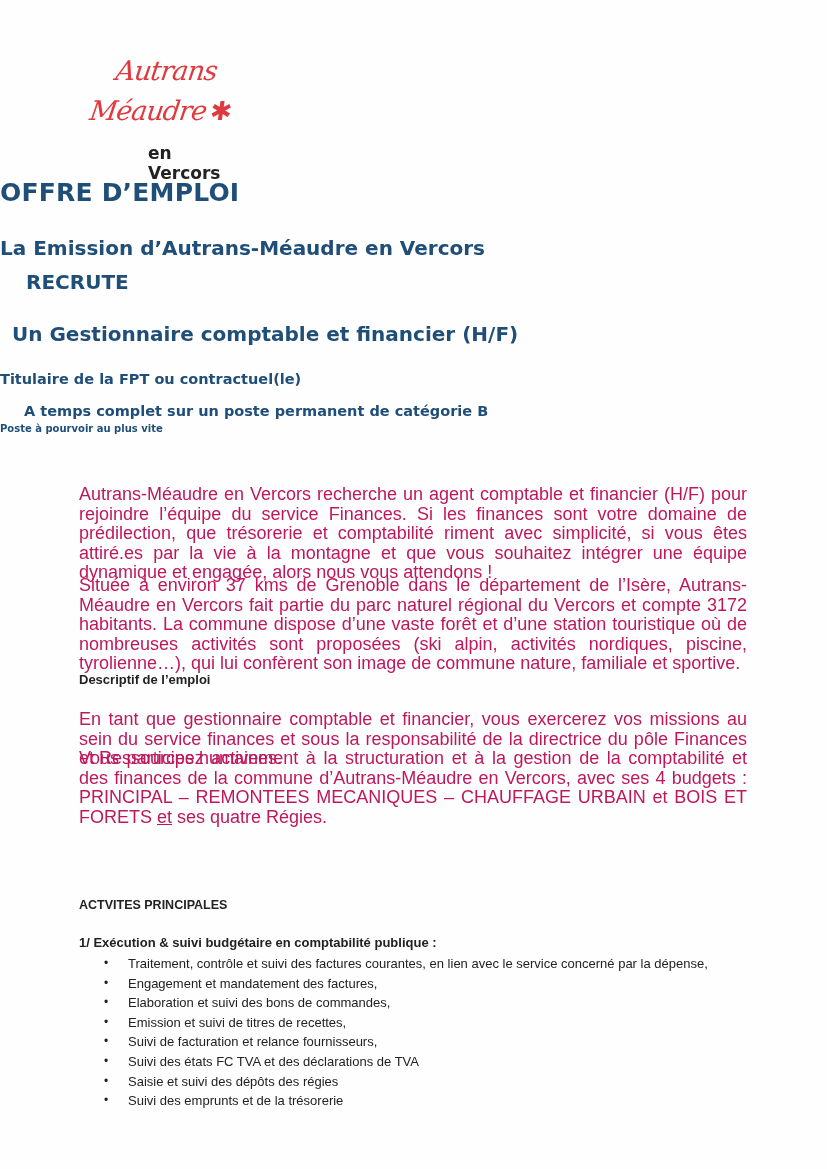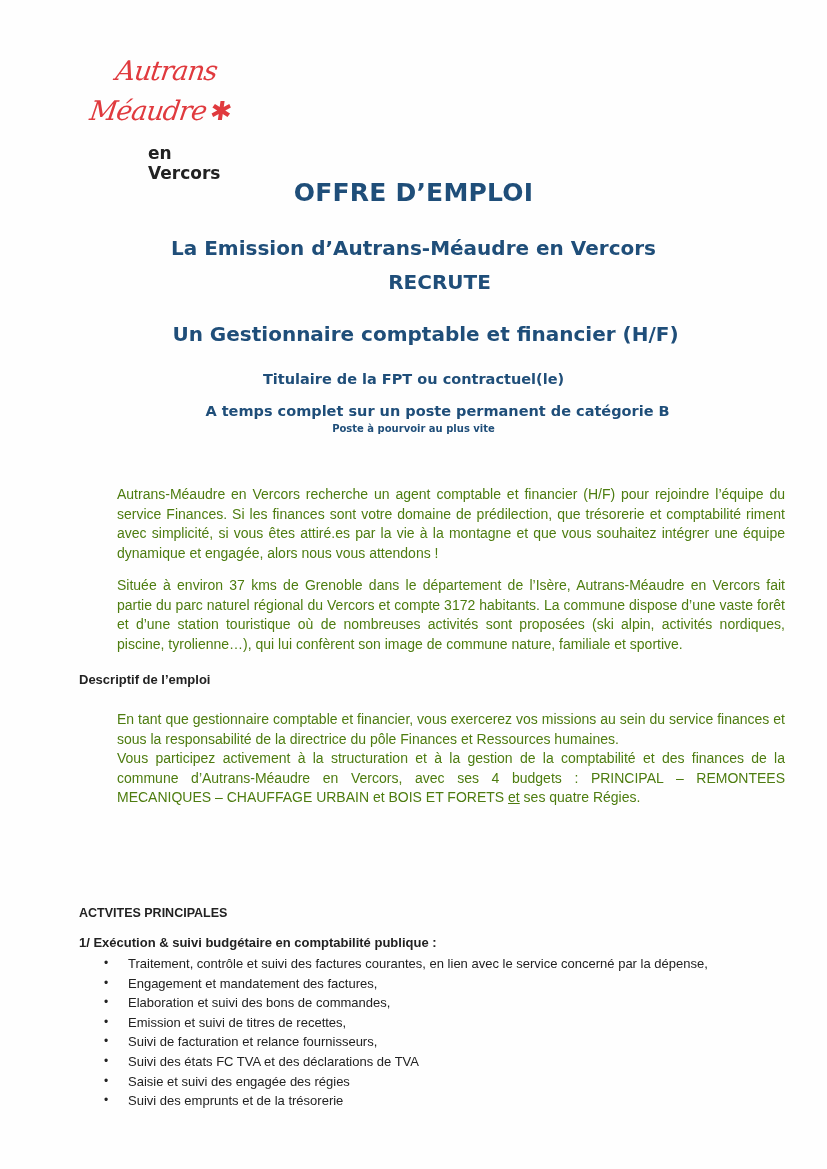--- a/index.html
+++ b/index.html
@@ -13,39 +13,39 @@
                 font-family: "DejaVu Serif", serif; font-style: italic; font-size: 27px;
                 letter-spacing: -1px; transform: skewX(-8deg); }
   .logo-line2 { position: absolute; left: 2px; top: 40px; color: #e03a3e;
                 font-family: "DejaVu Serif", serif; font-style: italic; font-size: 27px;
                 letter-spacing: -1px; transform: skewX(-8deg); }
   .logo-star { color: #e03a3e; font-size: 26px; margin-left: 4px; font-style: normal; }
   .logo-line3 { position: absolute; left: 36px; top: 88px; color: #222;
                 font-family: "DejaVu Sans", sans-serif; font-weight: bold; font-size: 17px; margin-left: 24px; }
 
   
-  .title { position: absolute; left: 0; width: 827px; text-align: center; color: #1f4e79;
+  .title { position: absolute; left: 0; width: 827px; color: #1f4e79;
            font-weight: bold; font-family: "DejaVu Sans", sans-serif; }
   .t-main { top: 178px; font-size: 25px; letter-spacing: 0.2px; }
   .t-commune { top: 236px; font-size: 20px; }
   .t-recrute { top: 270px; font-size: 20px; padding-left: 26px; }
   .t-poste { top: 322px; font-size: 20px; padding-left: 12px; }
   .t-sub1 { top: 371px; font-size: 14.5px; }
   .t-sub2 { top: 403px; font-size: 14.5px; margin-left: 24px; }
   .t-sub3 { top: 423px; font-size: 10px; }
 
   
-  .para { position: absolute; left: 79px; width: 668px; font-size: 14px; line-height: 19.5px;
-          text-align: justify; color: #4d7c0f; font-family: "Liberation Sans", sans-serif; margin-left: 38px; }
+  .para { position: absolute; left: 79px; width: 668px; font-size: 18px; line-height: 19.5px;
+          text-align: justify; color: #be185d; font-family: "Liberation Sans", sans-serif; }
   .p1 { top: 485px; }
   .p2 { top: 576px; }
   .h-desc { position: absolute; left: 79px; top: 672px; font-size: 13px; font-weight: bold; color: #222; }
   .p3 { top: 710px; }
   .p5 { top: 820px; }
-  .h-act { position: absolute; left: 79px; top: 898px; font-size: 12.5px; font-weight: bold; color: #222; margin-top: 8px; }
+  .h-act { position: absolute; left: 79px; top: 898px; font-size: 12.5px; font-weight: bold; color: #222; }
   .h-sec1 { position: absolute; left: 79px; top: 935px; font-size: 13px; font-weight: bold; color: #222; }
   .u { text-decoration: underline; }
 
   ul.bullets { position: absolute; left: 100px; top: 954px; margin: 0; padding: 0; list-style: none;
                font-size: 13px; color: #222; }
   ul.bullets li { height: 19.6px; line-height: 19.6px; position: relative; padding-left: 28px; white-space: nowrap; }
   ul.bullets li .dot { position: absolute; left: 4px; top: 0; font-size: 12px; }
 </style>
 </head>
 <body>
@@ -76,17 +76,17 @@
   <div class="h-act">ACTVITES PRINCIPALES</div>
   <div class="h-sec1">1/ Exécution &amp; suivi budgétaire en comptabilité publique :</div>
 
   <ul class="bullets">
     <li><span class="dot">•</span><span>Traitement, contrôle et suivi des factures courantes, en lien avec le service concerné par la dépense,</span></li>
     <li><span class="dot">•</span><span>Engagement et mandatement des factures,</span></li>
     <li><span class="dot">•</span><span>Elaboration et suivi des bons de commandes,</span></li>
     <li><span class="dot">•</span><span>Emission et suivi de titres de recettes,</span></li>
     <li><span class="dot">•</span><span>Suivi de facturation et relance fournisseurs,</span></li>
     <li><span class="dot">•</span><span>Suivi des états FC TVA et des déclarations de TVA</span></li>
-    <li><span class="dot">•</span><span>Saisie et suivi des engagée des régies</span></li>
+    <li><span class="dot">•</span><span>Saisie et suivi des dépôts des régies</span></li>
     <li><span class="dot">•</span><span>Suivi des emprunts et de la trésorerie</span></li>
   </ul>
 
 </div>
 
 </body></html>

